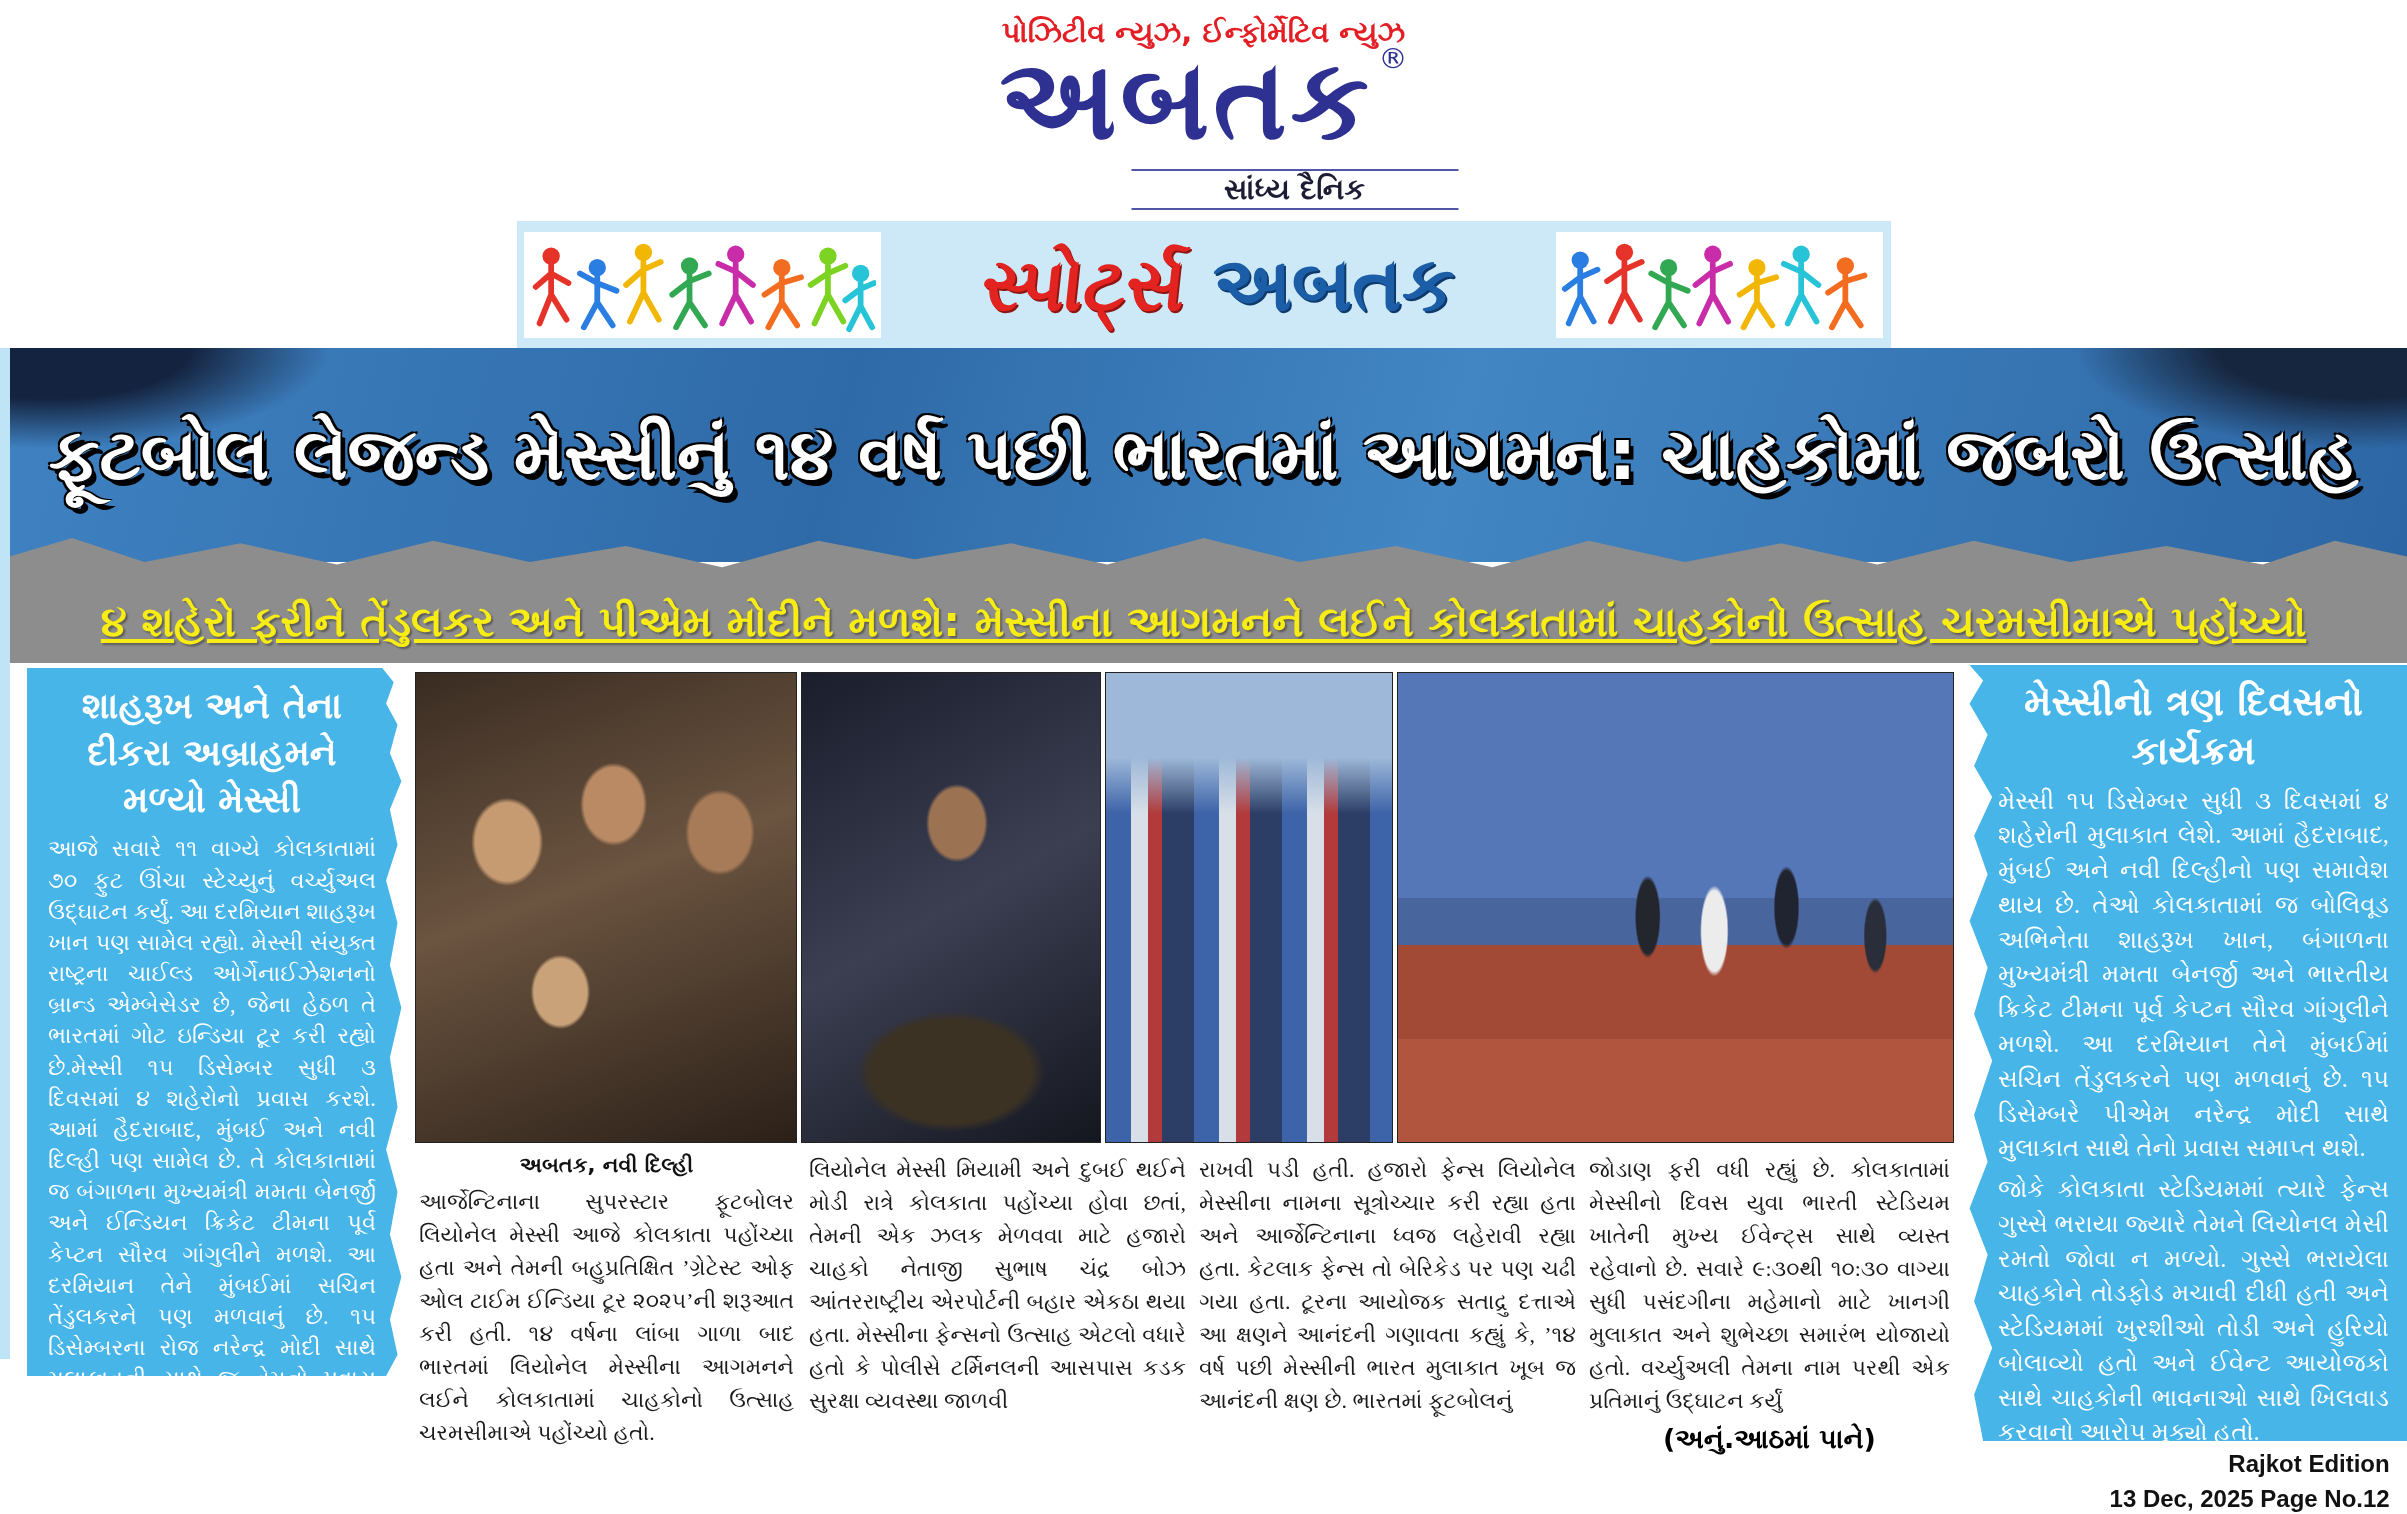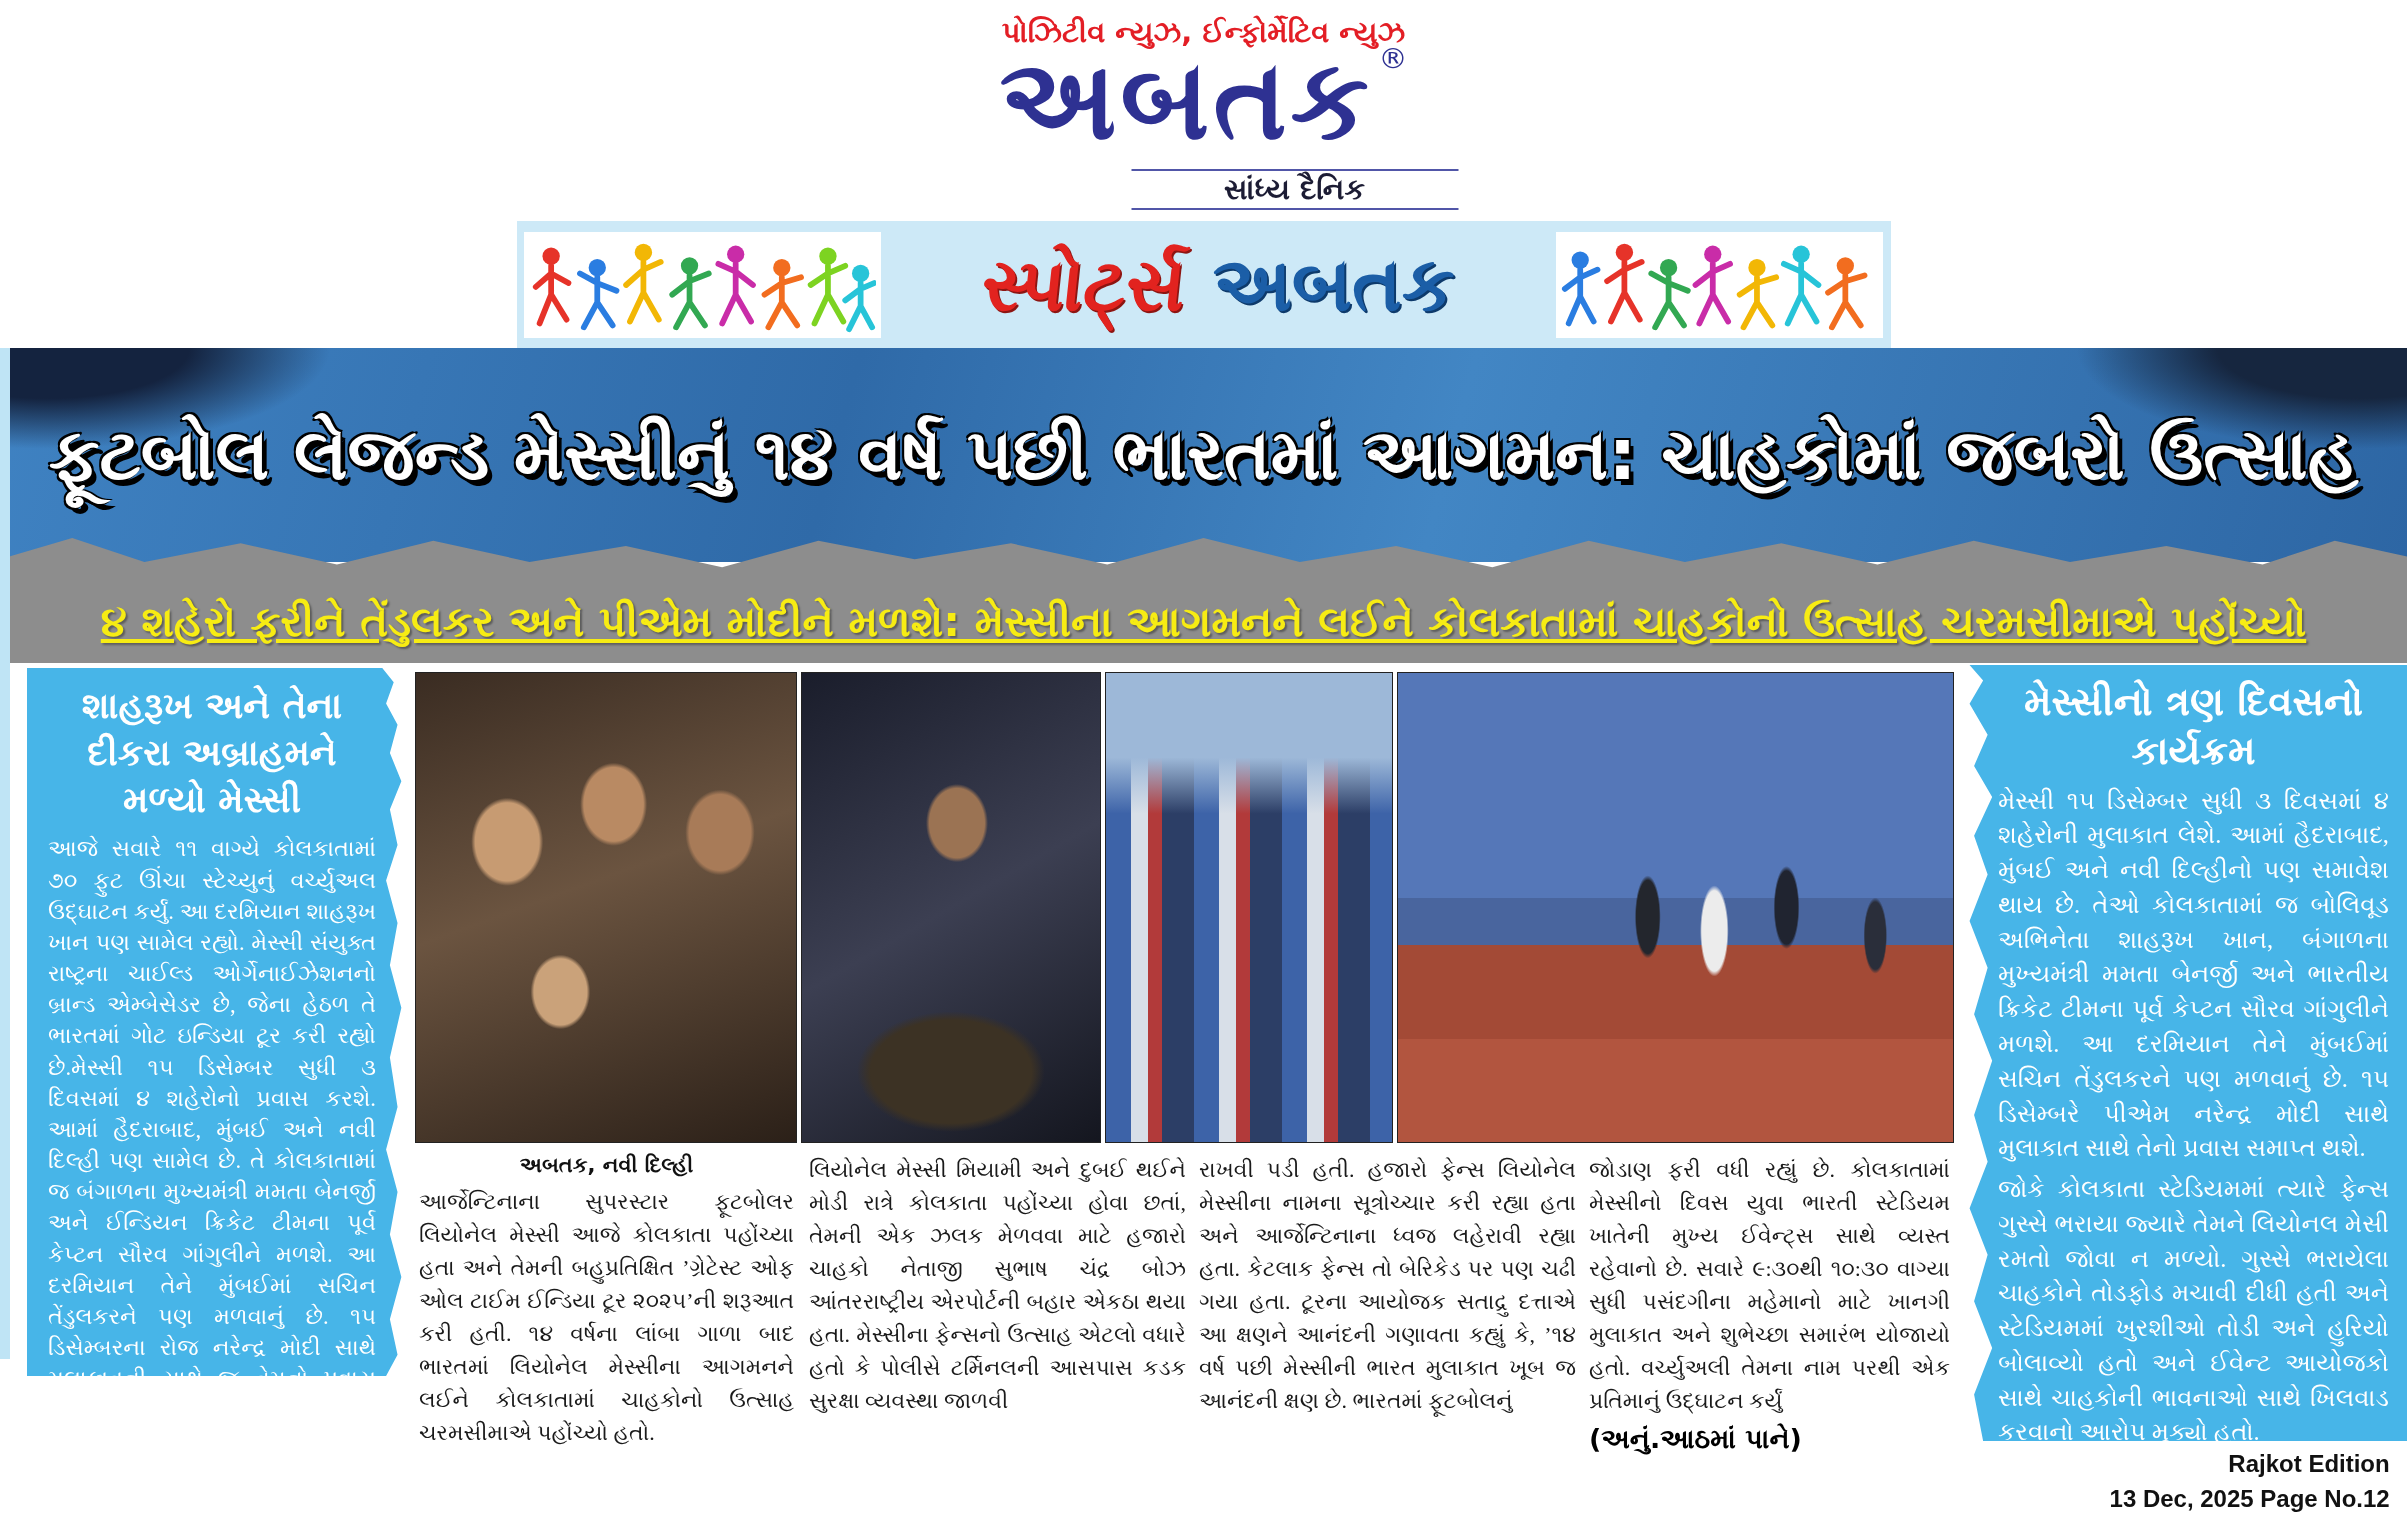--- a/index.html
+++ b/index.html
@@ -111,21 +111,21 @@
   .col p{margin:0;font-size:22px;line-height:1.5;text-align:justify;}
   .dateline{
     font-family:"DejaVu Sans",sans-serif;font-weight:800;font-size:21px;
     text-align:center;margin:0 0 7.7px 0;color:#111;
   }
   .col1{left:419px;width:375px;}
   .col2{left:809px;width:377px;}
   .col3{left:1199px;width:377px;}
   .col4{left:1589px;width:361px;}
   .continuation{
-    display:block;text-align:left;font-weight:800;font-size:27px;margin-top:5.8px;
+    display:block;text-align:center;font-weight:800;font-size:27px;margin-top:5.8px;
     font-family:"DejaVu Sans",sans-serif;color:#000;
   }
   
   .right-panel{
     position:absolute;left:1956px;top:665px;width:452px;height:776px;background:#47b5e8;
     clip-path:polygon(100% 0,3% 0,6% 2%,3% 5%,7% 9%,4% 13%,8% 17%,4% 22%,7% 27%,3% 33%,7% 39%,4% 45%,8% 51%,4% 58%,7% 64%,3% 70%,7% 76%,4% 82%,8% 88%,4% 94%,6% 100%,100% 100%);
     box-sizing:border-box;padding:9.6px 19px 9.6px 42px;color:#ffffff;overflow:hidden;
   }
   .right-panel h2{
     margin:3.8px 0 7.7px 0;font-family:"DejaVu Sans",sans-serif;font-weight:800;

